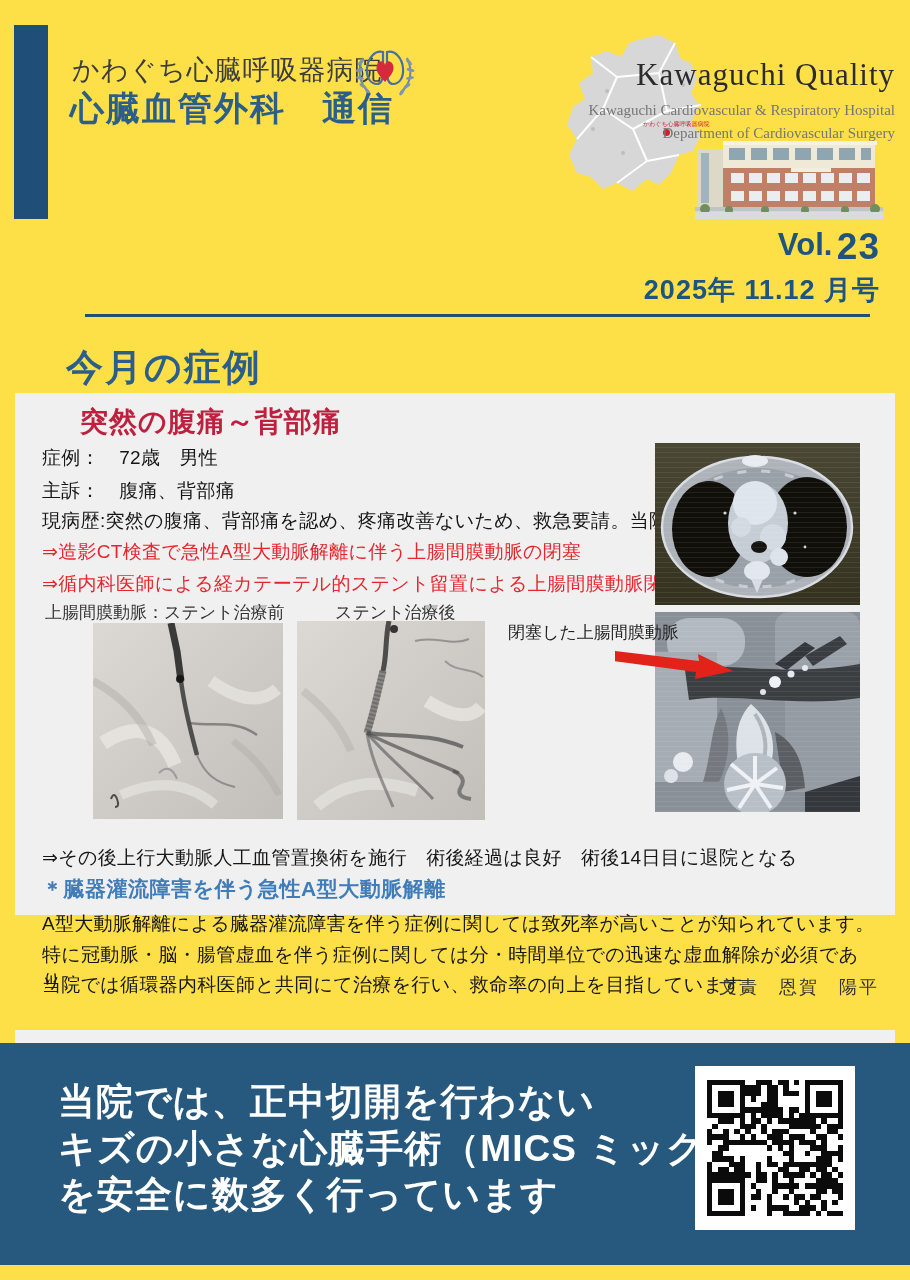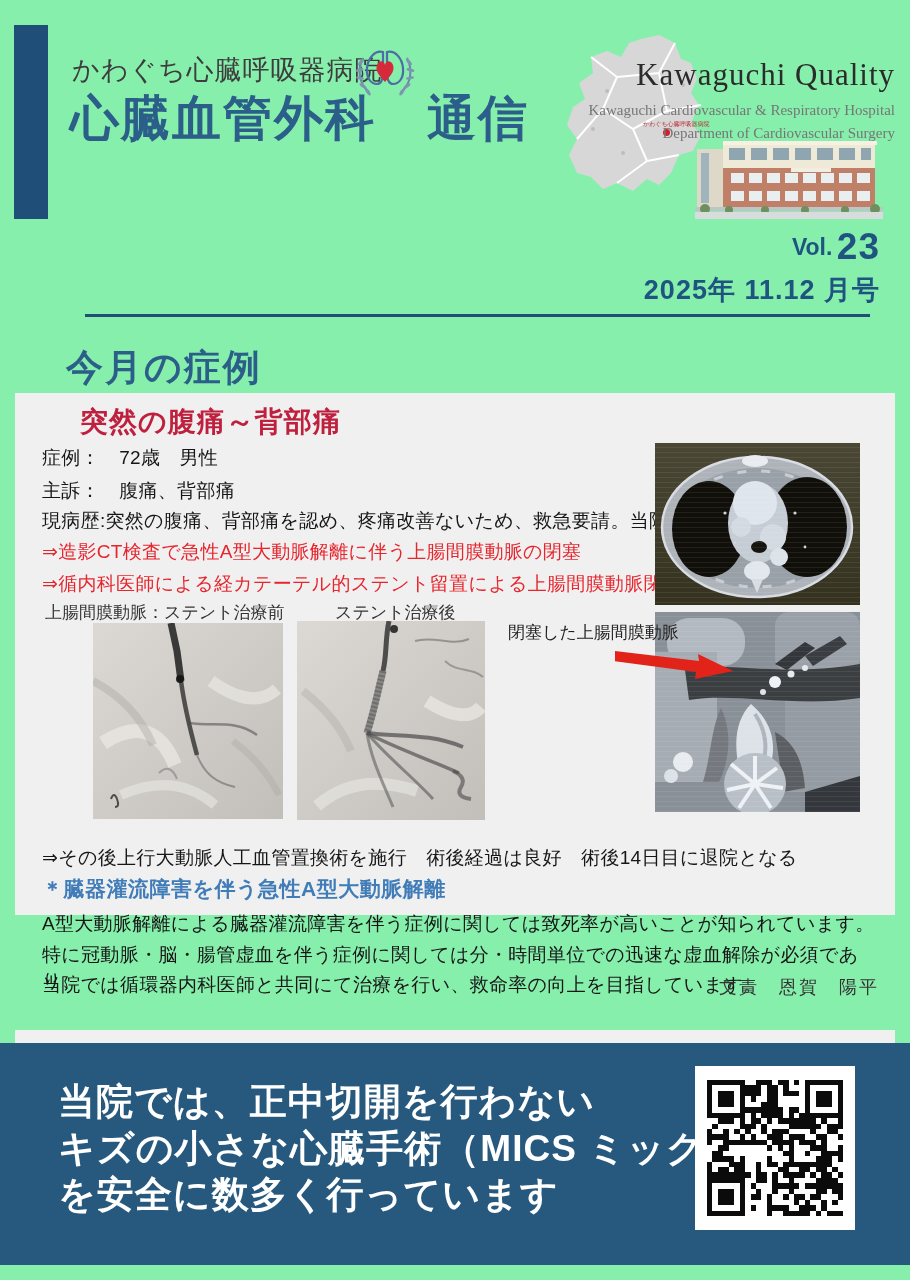--- a/index.html
+++ b/index.html
@@ -1,37 +1,37 @@
 <!DOCTYPE html>
 <html><head>
 <meta charset="utf-8">
 <style>
   * { margin:0; padding:0; box-sizing:border-box; }
   body { background:#ffffff; font-family:"Liberation Sans","DejaVu Sans",sans-serif; }
-  .page { position:relative; width:910px; height:1280px; background:#86efac; overflow:hidden; }
+  .page { position:relative; width:910px; height:1280px; background:#fde047; overflow:hidden; }
 
   
   .brand-bar { position:absolute; left:14px; top:25px; width:34px; height:194px; background:#1f4e79; }
   .hospital-name { position:absolute; left:72px; top:52px; font-size:27px; color:#3d3d3d; letter-spacing:1px; }
   .logo { position:absolute; left:355px; top:44px; width:60px; height:54px; }
-  .newsletter-title { position:absolute; left:70px; top:86px; font-size:49px; font-weight:bold; color:#2b5e88; letter-spacing:2px; }
+  .newsletter-title { position:absolute; left:70px; top:86px; font-size:34px; font-weight:bold; color:#2b5e88; letter-spacing:2px; }
   .newsletter-sub { position:absolute; left:72px; top:180px; font-size:24px; color:#4f4f4f; letter-spacing:0.5px; }
 
   .header-art { position:absolute; left:563px; top:33px; width:334px; height:186px; }
   .map-svg { position:absolute; left:0; top:0; width:212px; height:182px; }
   .quality-title { position:absolute; right:2px; top:24px; font-family:"Liberation Serif","DejaVu Serif",serif; font-size:31px; color:#2b2b2b; letter-spacing:1px; }
   .quality-sub { position:absolute; right:2px; top:66px; text-align:right; font-family:"Liberation Serif","DejaVu Serif",serif; font-size:15px; color:#767676; line-height:1.55; }
   .building-svg { position:absolute; right:14px; bottom:0px; width:188px; height:84px; }
   .map-marker-label { position:absolute; left:80px; top:87px; font-size:6px; color:#c01f2e; white-space:nowrap; }
   .map-marker-dot { position:absolute; left:100px; top:96px; width:7px; height:7px; border-radius:50%; background:#d21f2e; }
 
   
   .issue { position:absolute; right:30px; top:226px; text-align:right; color:#1f5380; }
   .vol-line { font-weight:bold; }
-  .vol-prefix { font-size:23px; vertical-align:4px; }
+  .vol-prefix { font-size:31px; vertical-align:4px; }
   .vol-number { font-size:37px; letter-spacing:1px; }
   .date-line { font-size:27px; font-weight:600; margin-top:4px; letter-spacing:1px; }
   .rule { position:absolute; left:85px; top:314px; width:785px; height:3px; background:#1f4e79; }
 
   .section-title { position:absolute; left:66px; top:343px; font-size:37px; font-weight:bold; color:#2b5e88; letter-spacing:2px; }
 
   
   .card { position:absolute; left:15px; top:393px; width:880px; height:522px; background:#f0f0f1; }
   .case-heading { position:absolute; left:65px; top:10px; font-size:28px; font-weight:bold; color:#be203d; letter-spacing:1px; }
   .t { position:absolute; font-size:19px; color:#161616; letter-spacing:0.3px; }

